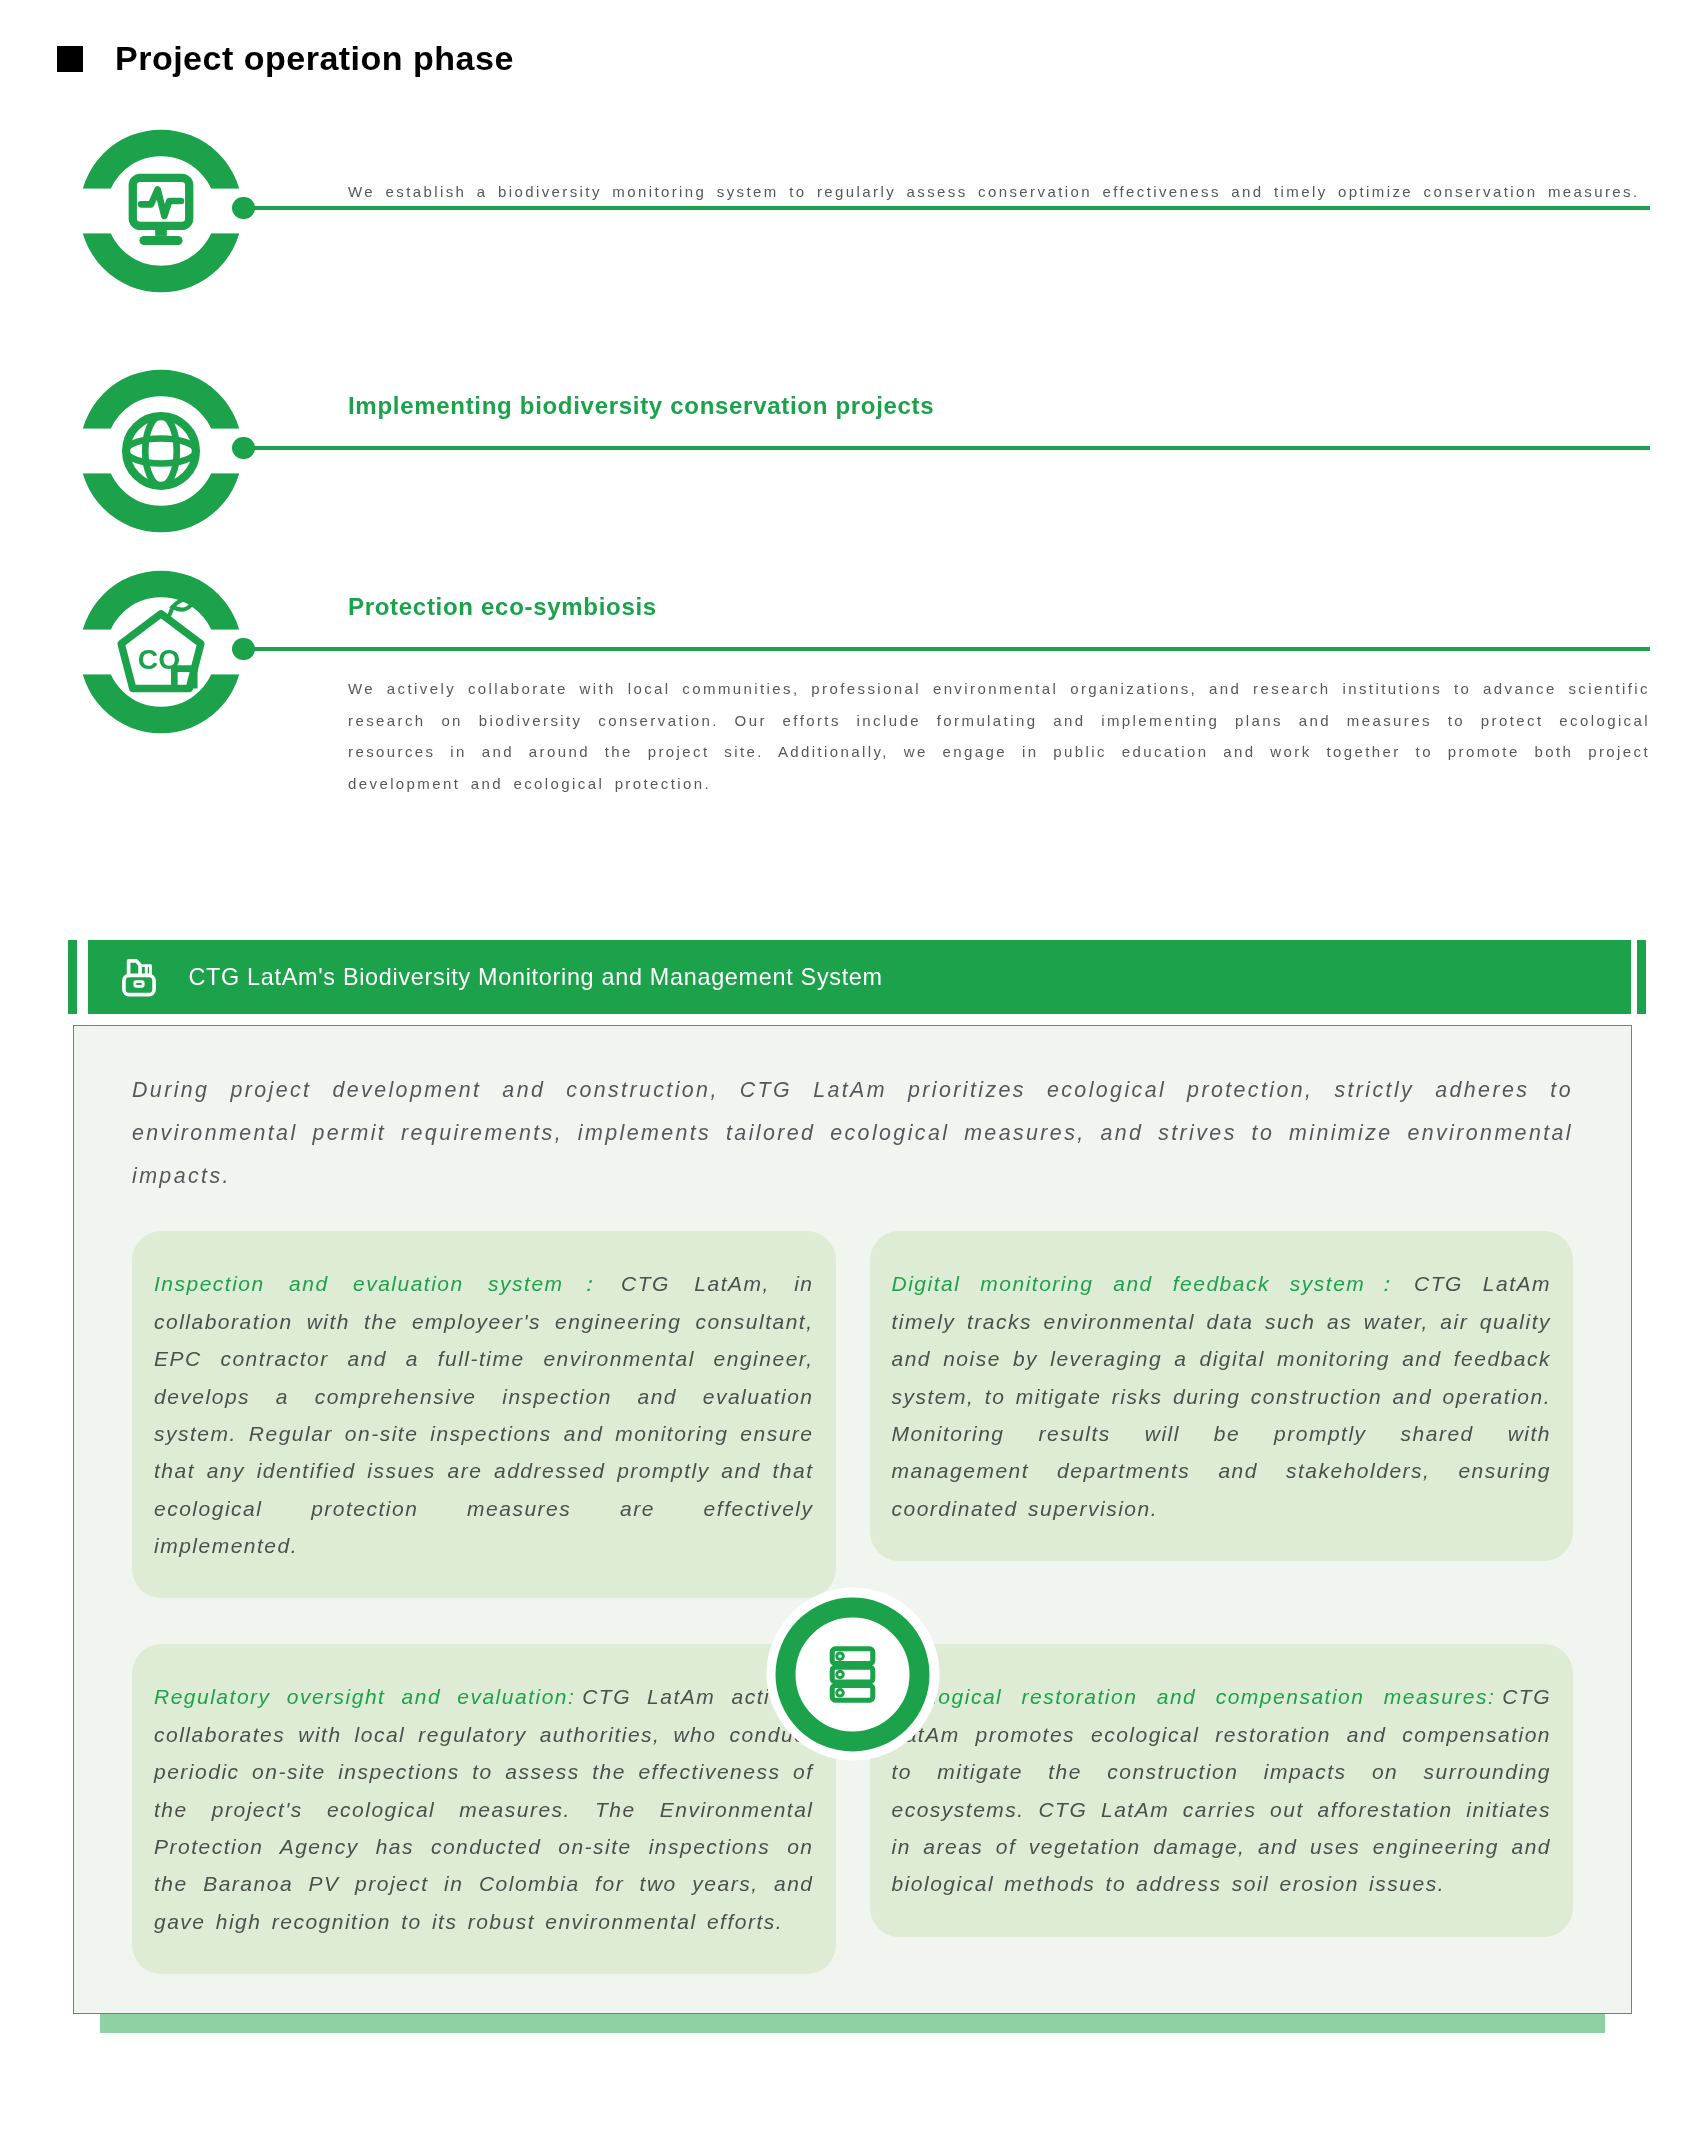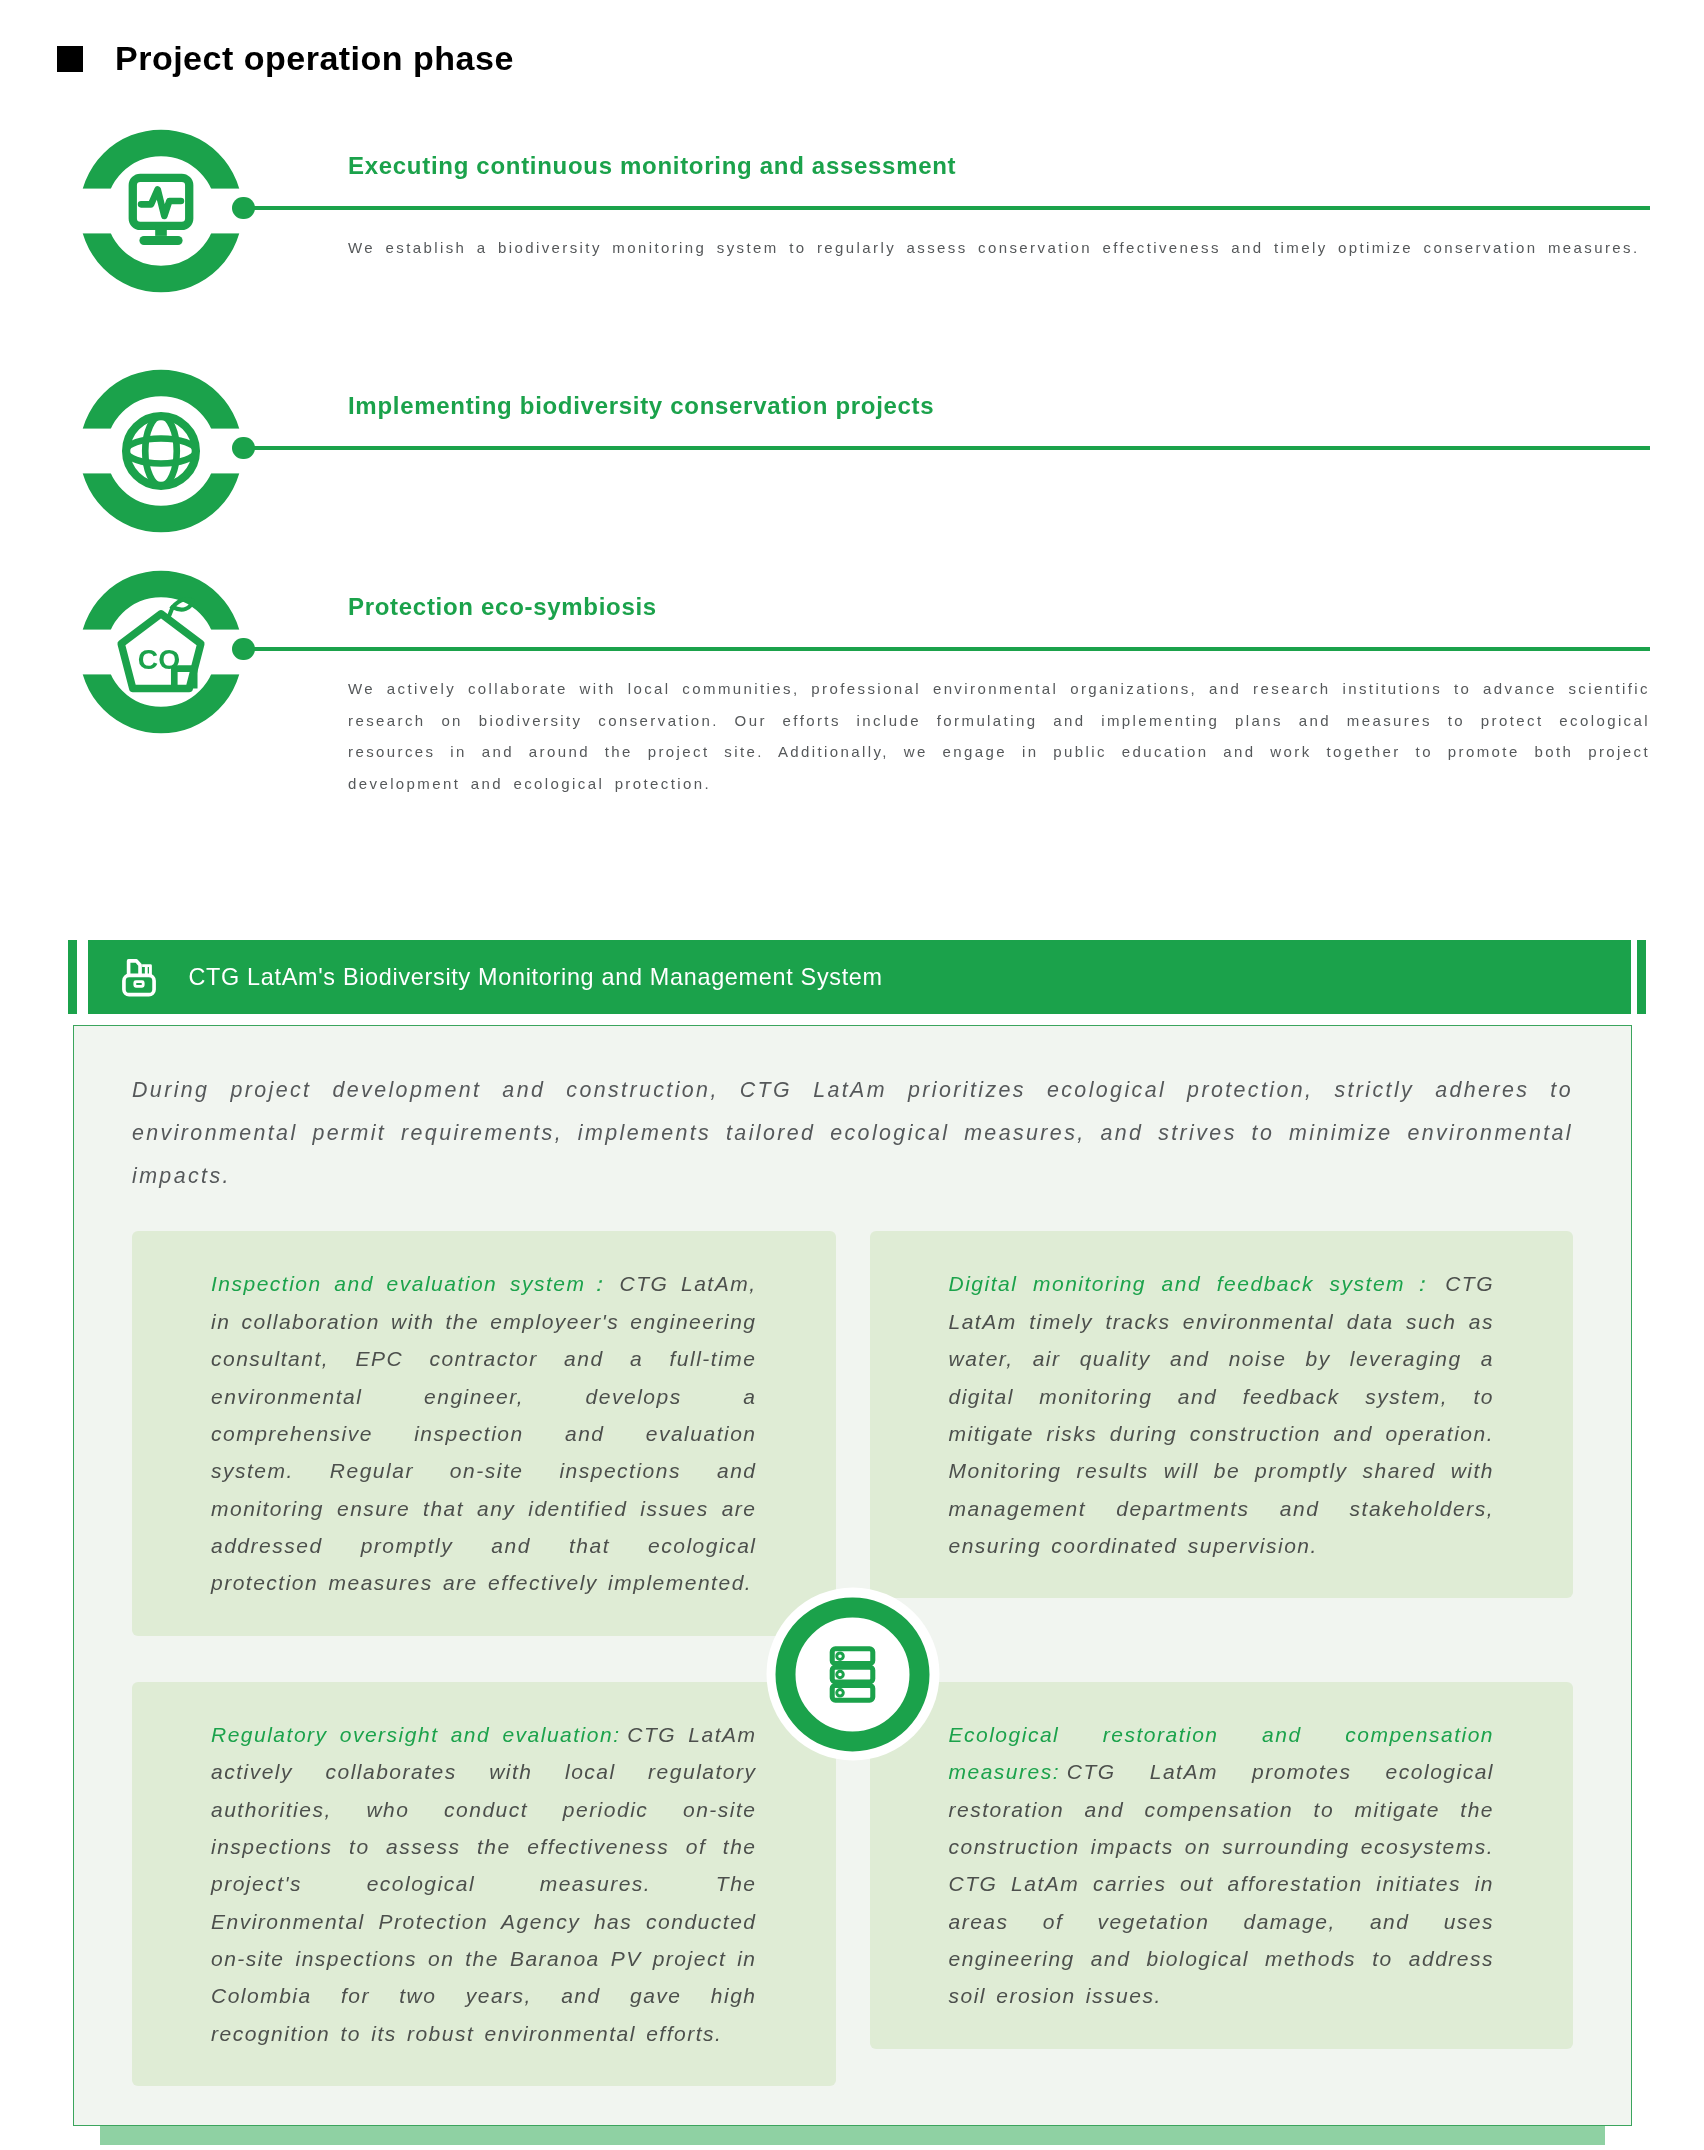--- a/index.html
+++ b/index.html
@@ -90,22 +90,22 @@
 
   .cards{
     position:relative;
     margin-top:34px;
     display:grid;grid-template-columns:1fr 1fr;
     column-gap:34px;row-gap:46px;
     align-items:start;
   }
   .card{
     background:var(--card-bg);
-    border-radius:6px;
-    padding:34px 79px;
+    border-radius:29px;
+    padding:34px 22px;
     font-size:21px;line-height:1.78;letter-spacing:1.5px;word-spacing:2.9px;
     color:var(--card-text);text-align:justify;
   }
   .card-head{color:var(--green);margin-right:6.8px;}
 
   .center-badge{
     position:absolute;left:50%;top:443px;
     transform:translate(-50%,-50%);
     width:173px;height:173px;border-radius:50%;
     background:#fff;
@@ -134,21 +134,20 @@
         <circle cx="50" cy="50" r="41" fill="none" stroke="#1BA24B" stroke-width="16"></circle>
         <rect x="-6" y="36.5" width="112" height="27" fill="#ffffff"></rect>
         <rect x="33" y="30" width="34" height="29" rx="4.5" fill="#ffffff" stroke="#1BA24B" stroke-width="5"></rect>
         <polyline points="38,46 44,46 48,37 52,53 55,44 62,44" fill="none" stroke="#1BA24B" stroke-width="4" stroke-linecap="round" stroke-linejoin="round"></polyline>
         <rect x="46.5" y="59" width="7" height="6" fill="#1BA24B"></rect>
         <rect x="37" y="65" width="26" height="5.5" rx="2.7" fill="#1BA24B"></rect>
       </svg>
     </div>
     <div class="connector"></div>
     <div class="sec-text">
-      <div class="sec-heading">Executing continuous monitoring and assessment</div>
       <div class="sec-body">We establish a biodiversity monitoring system to regularly assess conservation effectiveness and timely optimize conservation measures.</div>
     </div>
   </div>
 
   <div class="section s2">
     <div class="ring-icon">
       <svg viewBox="0 0 100 100">
         <circle cx="50" cy="50" r="41" fill="none" stroke="#1BA24B" stroke-width="16"></circle>
         <rect x="-6" y="36.5" width="112" height="27" fill="#ffffff"></rect>
         <circle cx="50" cy="50" r="21" fill="#ffffff" stroke="#1BA24B" stroke-width="5"></circle>

